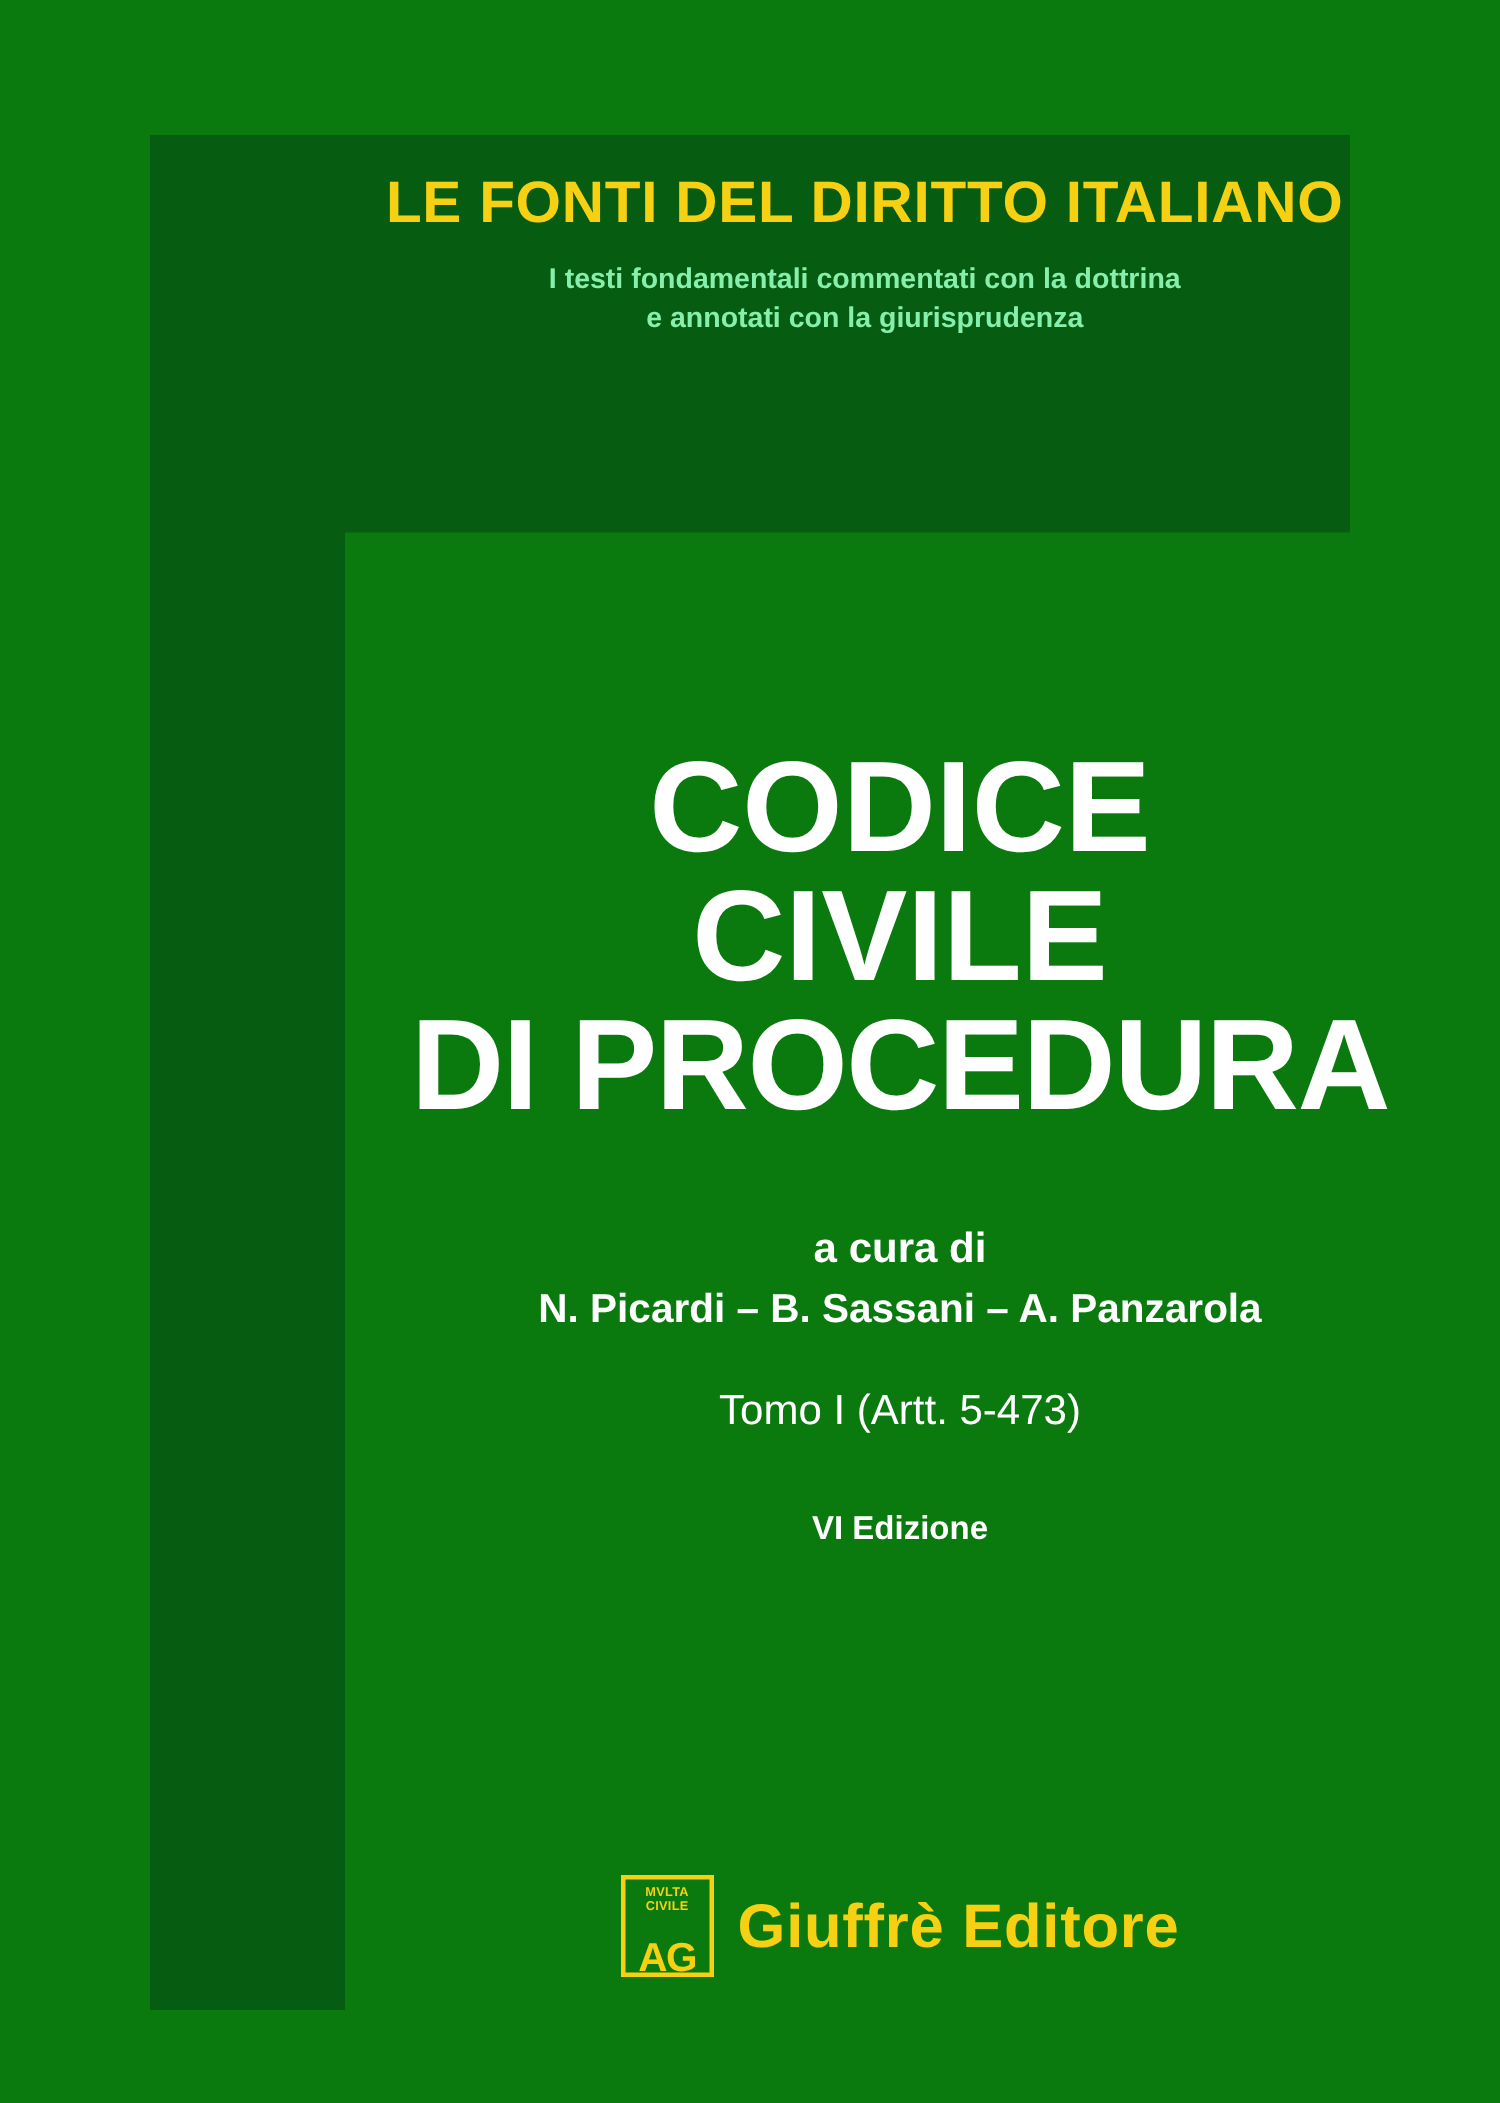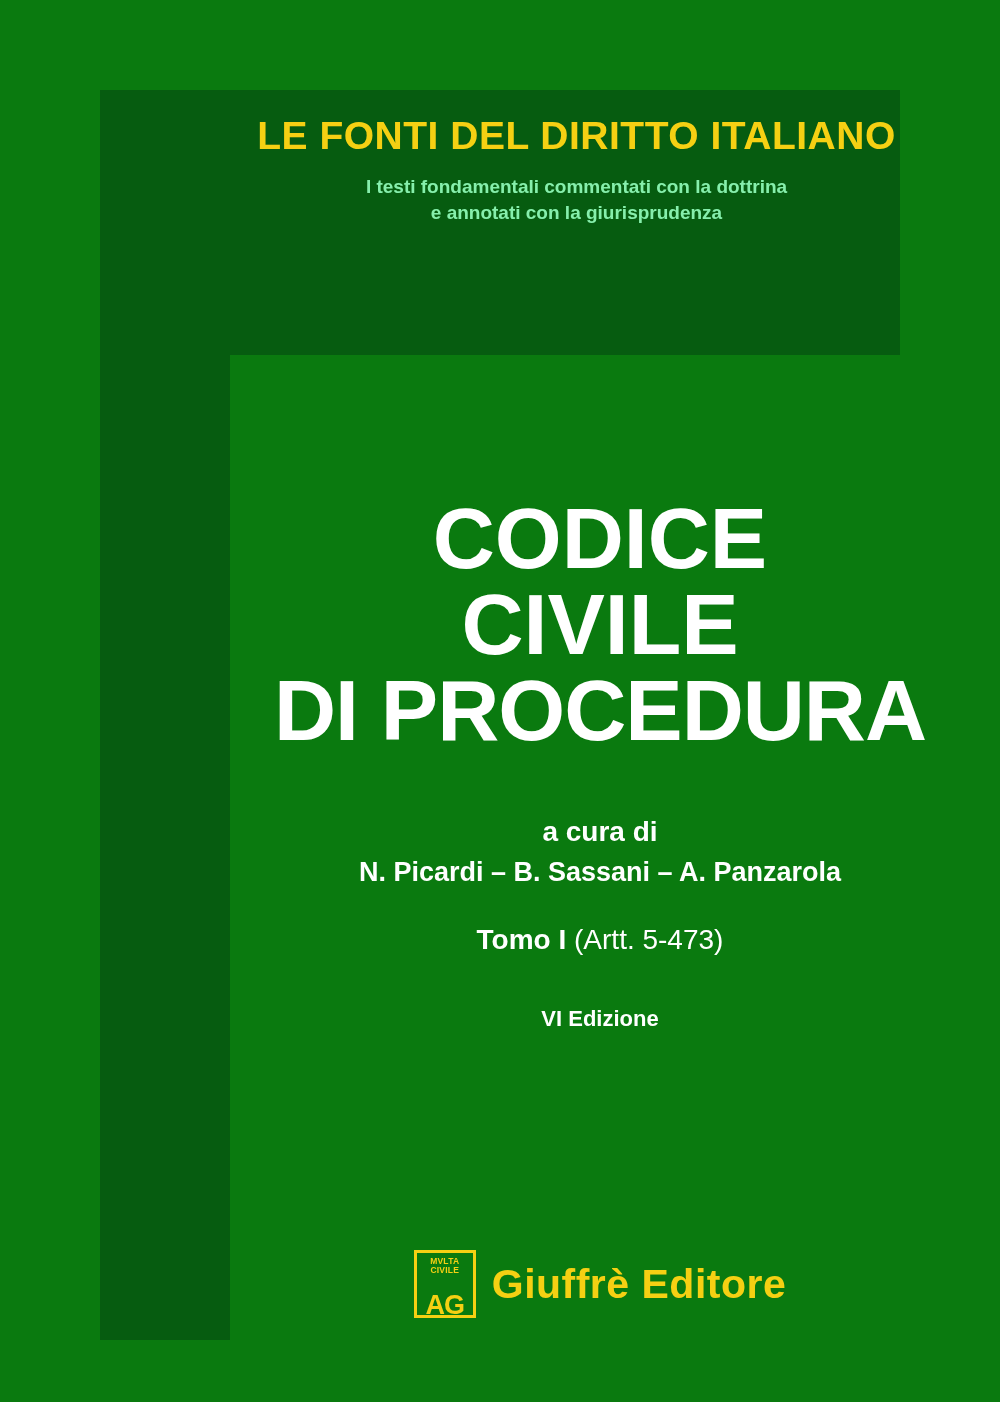--- a/index.html
+++ b/index.html
@@ -107,21 +107,21 @@
   .editors {
     font-size: 27px;
     font-weight: bold;
     margin-top: 8px;
     white-space: nowrap;
   }
   .tomo {
     font-size: 28px;
     margin-top: 36px;
   }
-  .tomo b { font-weight: bold; }
+  .tomo b { font-weight: normal; }
   .edizione {
     font-size: 22px;
     font-weight: bold;
     margin-top: 50px;
   }
 
   
   .publisher {
     position: absolute;
     left: 0;

